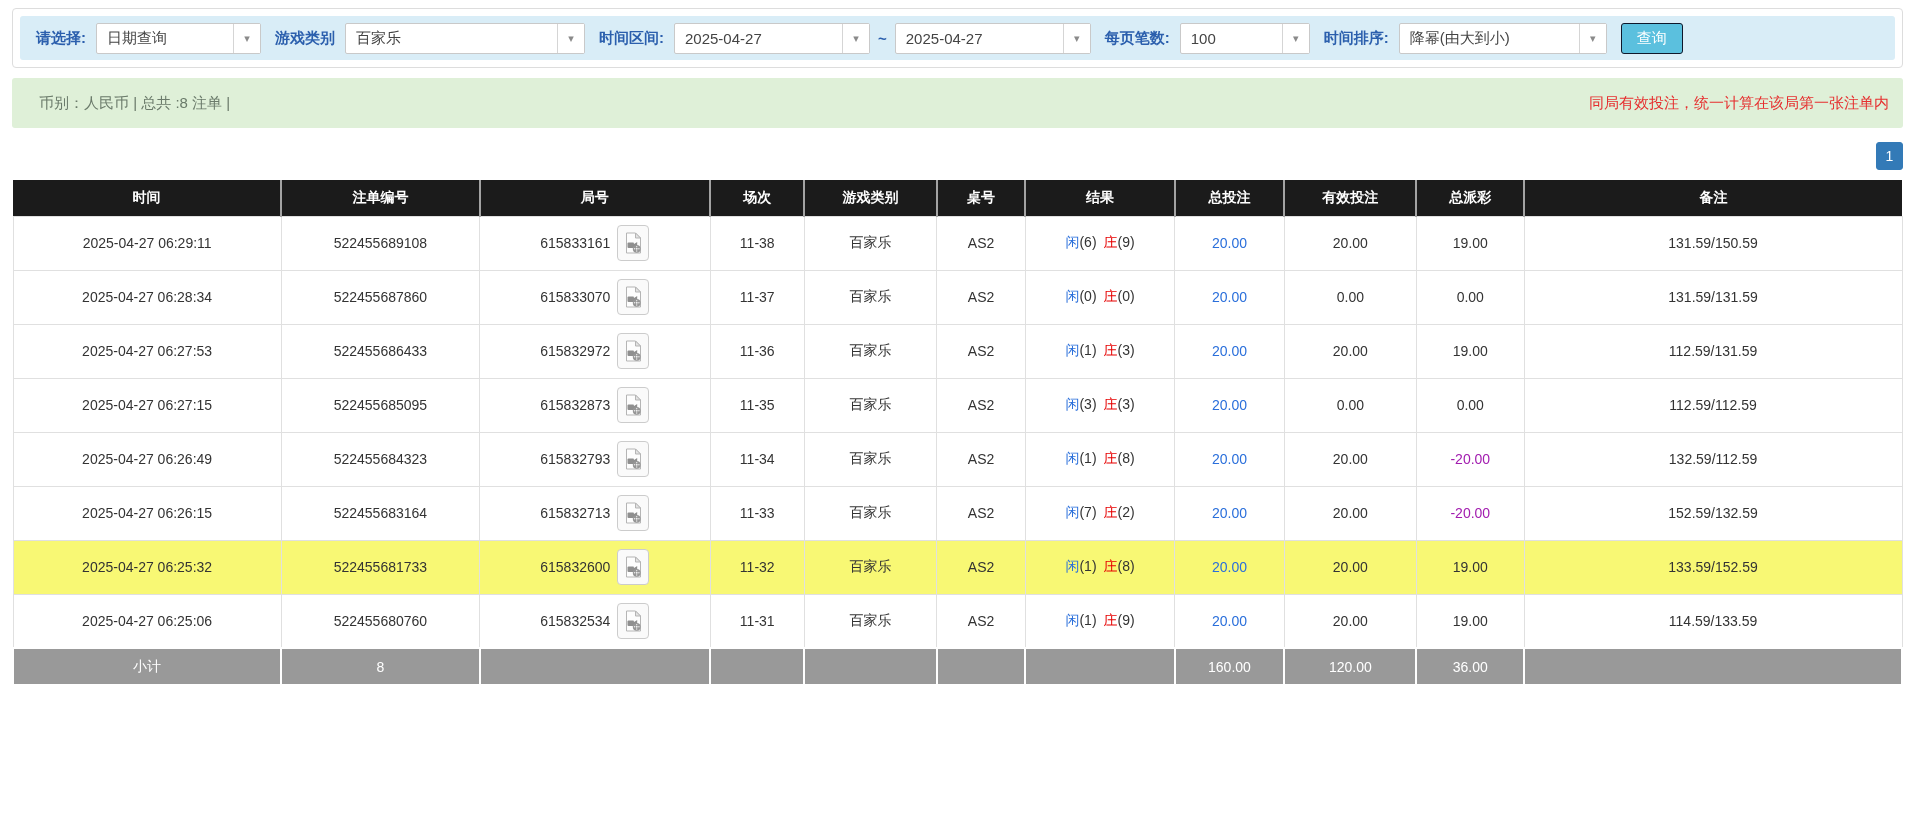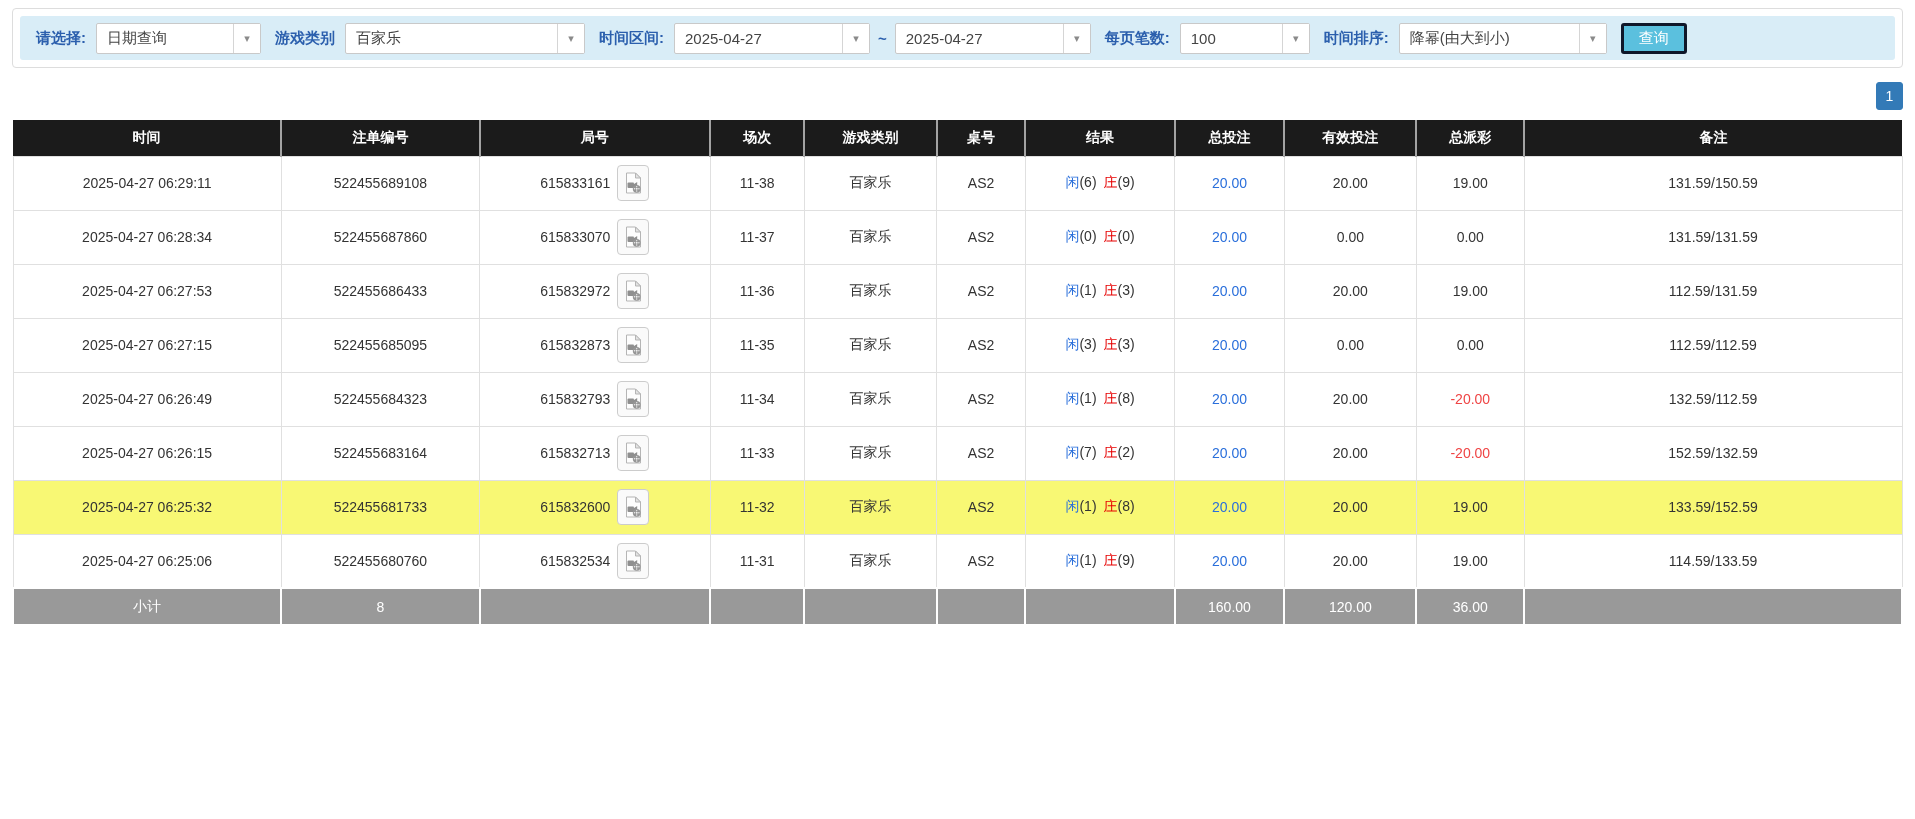--- a/index.html
+++ b/index.html
@@ -18,21 +18,21 @@
   .combo { display:flex; height:31px; background:#fff; border:1px solid #c9c9c9; border-radius:2px; }
   .combo-value { display:flex; align-items:center; padding:0 10px; font-size:15px; color:#444; flex:1; white-space:nowrap; }
   .combo-arrow { width:27px; border-left:1px solid #d5d5d5; display:flex; align-items:center;
     justify-content:center; color:#8a8a8a; font-size:11px; background:#fff; cursor:pointer; }
   .w-query  { width:165px; }
   .w-game   { width:240px; }
   .w-date   { width:196px; }
   .w-pp     { width:130px; }
   .w-sort   { width:208px; }
   .tilde { color:#2b5fad; font-weight:bold; font-size:15px; margin:0 8px; }
-  .search-btn { margin-left:14px; background:#5bc0de; border:3px solid #0f172a; color:#fff;
+  .search-btn { margin-left:14px; background:#5bc0de; border:1px solid #0f172a; color:#fff;
     font-size:15px; border-radius:3px; height:31px; padding:0 15px; cursor:pointer;text-align:center; }
 
   
   .notice-bar { margin-top:10px; background:#dff0d8; border-radius:3px; height:50px;
     display:flex; align-items:center; justify-content:space-between; padding:0 14px 0 27px; }
   .notice-left { color:#6a7a6a; font-size:15px; }
   .notice-right { color:#e62e2e; font-size:15px; }
 
   
   .pager { display:flex; justify-content:flex-end; margin:14px 0 10px 0; }
@@ -44,21 +44,21 @@
   table { width:100%; border-collapse:collapse; table-layout:fixed; font-size:14px; color:#333; }
   thead th { background:#1b1b1b; color:#fff; font-weight:bold; font-size:14px; height:36px;
     border-left:2px solid #fff; border-right:2px solid #a3a3a3; }
   thead th:first-child { border-left:none; }
   thead th:last-child { border-right:none; }
   tbody td { background:#fff; border:1px solid #e0e0e0; height:54px; text-align:center; vertical-align:middle; }
   tbody tr.hl td { background:#f8f874; }
   .res-p { color:#2a6fdb; }
   .res-b { color:#e60000; margin-left:7px; }
   .bet-link { color:#2a6fdb; text-decoration:none; cursor:pointer; }
-  .neg { color:#ef4444; }
+  .neg { color:#a21caf; }
   .round-cell { display:flex; align-items:center; justify-content:center; gap:7px; }
   .video-btn { width:32px; height:36px; border:1px solid #ccc; border-radius:4px; background:#fafafa;
     display:inline-flex; align-items:center; justify-content:center; cursor:pointer; padding:0; }
   tfoot td { background:#999; color:#fff; height:37px; text-align:center;
     border:2px solid #fff; font-size:14px; }
 
   
   .c-time{width:14.2%} .c-bet{width:10.5%} .c-round{width:12.2%} .c-sess{width:5%}
   .c-game{width:7%} .c-table{width:4.7%} .c-res{width:7.9%} .c-tb{width:5.8%}
   .c-vb{width:7%} .c-po{width:5.7%} .c-rem{width:20%}
@@ -103,20 +103,24 @@
       <span class="f-label">时间排序:</span>
       <div class="combo w-sort">
         <span class="combo-value">降幂(由大到小)</span>
         <span class="combo-arrow">▾</span>
       </div>
 
       <button class="search-btn">查询</button>
     </div>
   </div>
 
+  <div class="notice-bar">
+    <span class="notice-left">币别：人民币 | 总共 :8 注单 |</span>
+    <span class="notice-right">同局有效投注，统一计算在该局第一张注单内</span>
+  </div>
 
   <div class="pager">
     <button class="page-btn">1</button>
   </div>
 
   <table>
     <colgroup>
       <col class="c-time">
         <col class="c-bet">
         <col class="c-round">

